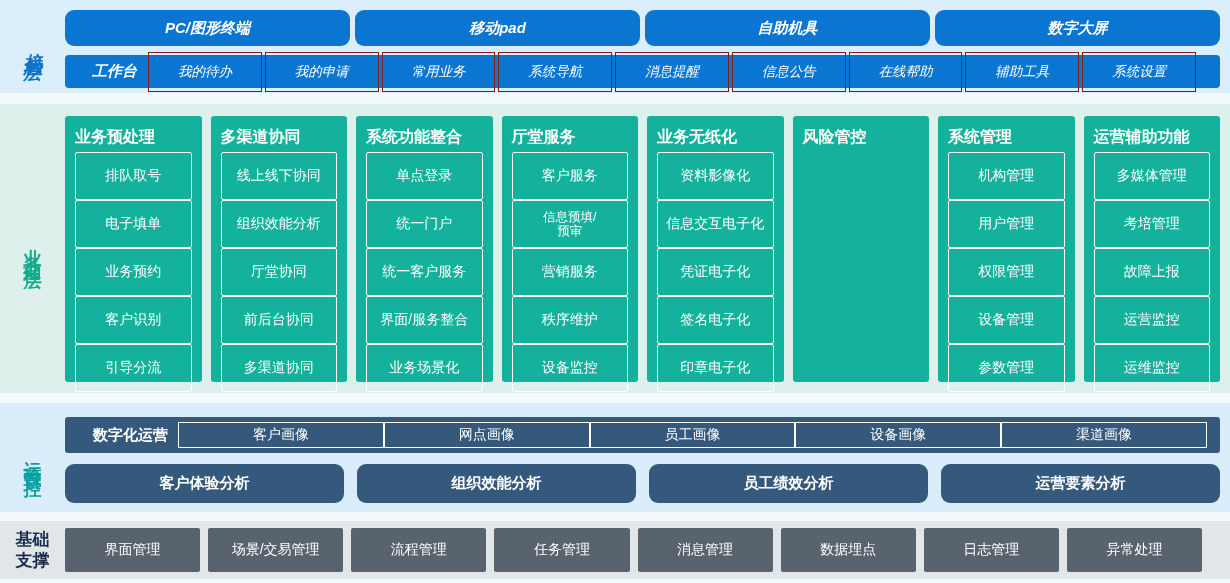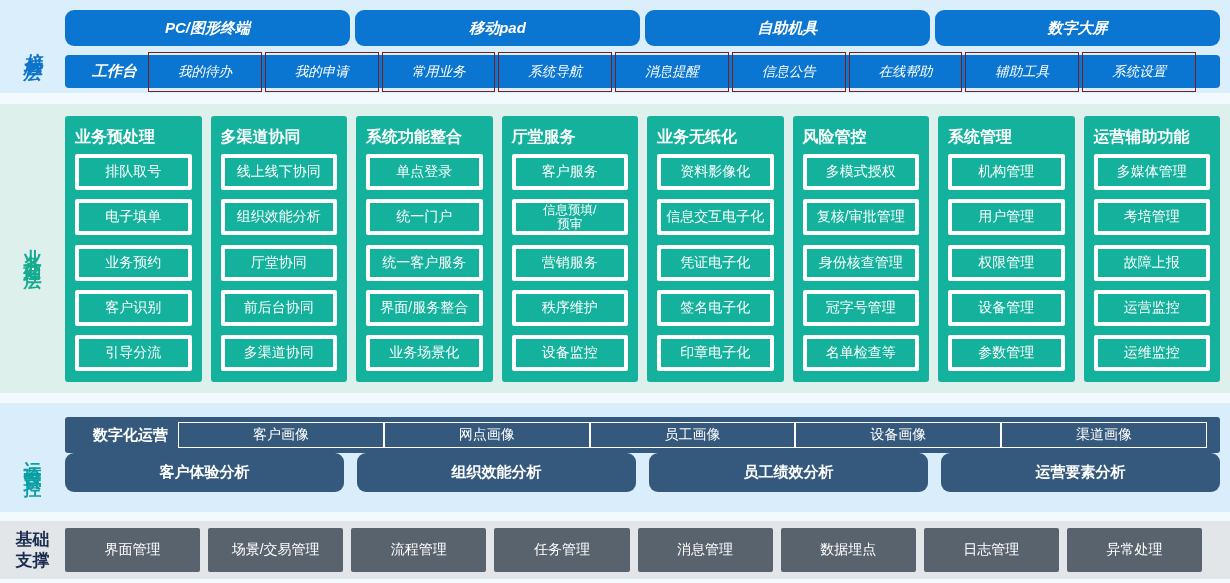--- a/index.html
+++ b/index.html
@@ -34,31 +34,31 @@
   .wb-item { flex:1; height:40px; border:1px solid #7f1d1d; color:#fff; font-size:13.5px;
              display:flex; align-items:center; justify-content:center; white-space:nowrap; }
 
   
   .b2 { display:flex; gap:9px; padding:12px 10px 11px 0; }
   .col { flex:1; background:var(--teal,#14b29c); border-radius:3px; display:flex;
          flex-direction:column; padding:8px 10px 11px; }
   .col-title { color:#fff; font-weight:bold; font-size:16px; text-align:left;
                height:28px; line-height:26px; white-space:nowrap; }
   .col-items { flex:1; display:flex; flex-direction:column; justify-content:space-between; margin-top:2px; }
-  .item { height:36px; border:4px solid #ffffff; border-radius:2px; color:#fff; font-size:14px;
+  .item { height:48px; border:1px solid #ffffff; border-radius:2px; color:#fff; font-size:14px;
           display:flex; align-items:center; justify-content:center; text-align:center; line-height:1.12; }
   .b2 .col:nth-child(4) .col-items .item:nth-child(2) { font-size:12.5px; padding:12px 27px; }
 
   
   .digital-bar { margin-top:14px; height:36px; background:var(--navy,#35597c); border-radius:3px;
                  display:flex; align-items:center; padding-right:13px; }
   .digital-label { color:#fff; font-weight:bold; font-size:15px; padding:0 10px 0 28px; white-space:nowrap; }
   .portrait-box { flex:1; height:26px; border:1px solid #fff; color:#fff; font-size:14px;
                   display:flex; align-items:center; justify-content:center; }
-  .analysis-row { display:flex; gap:13px; height:39px; }
+  .analysis-row { display:flex; gap:13px; margin-top:11px; height:39px; }
   .analysis-box { flex:1; background:var(--navy,#35597c); border-radius:9px; color:#fff;
                   font-weight:bold; font-size:15px; display:flex; align-items:center; justify-content:center; }
 
   
   .foundation-row { display:flex; gap:8px; padding:7px 18px 7px 0; height:100%; }
   .foundation-box { flex:1; background:var(--gray,#59636e); border-radius:2px; color:#fff; font-size:14px;
                     display:flex; align-items:center; justify-content:center; }
 </style>
 </head>
 <body>
@@ -147,27 +147,20 @@
           <div class="item">资料影像化</div>
           <div class="item">信息交互电子化</div>
           <div class="item">凭证电子化</div>
           <div class="item">签名电子化</div>
           <div class="item">印章电子化</div>
         </div>
       </div>
 
       <div class="col">
         <div class="col-title">风险管控</div>
-        <div class="col-items">
-          <div class="item">多模式授权</div>
-          <div class="item">复核/审批管理</div>
-          <div class="item">身份核查管理</div>
-          <div class="item">冠字号管理</div>
-          <div class="item">名单检查等</div>
-        </div>
       </div>
 
       <div class="col">
         <div class="col-title">系统管理</div>
         <div class="col-items">
           <div class="item">机构管理</div>
           <div class="item">用户管理</div>
           <div class="item">权限管理</div>
           <div class="item">设备管理</div>
           <div class="item">参数管理</div>

